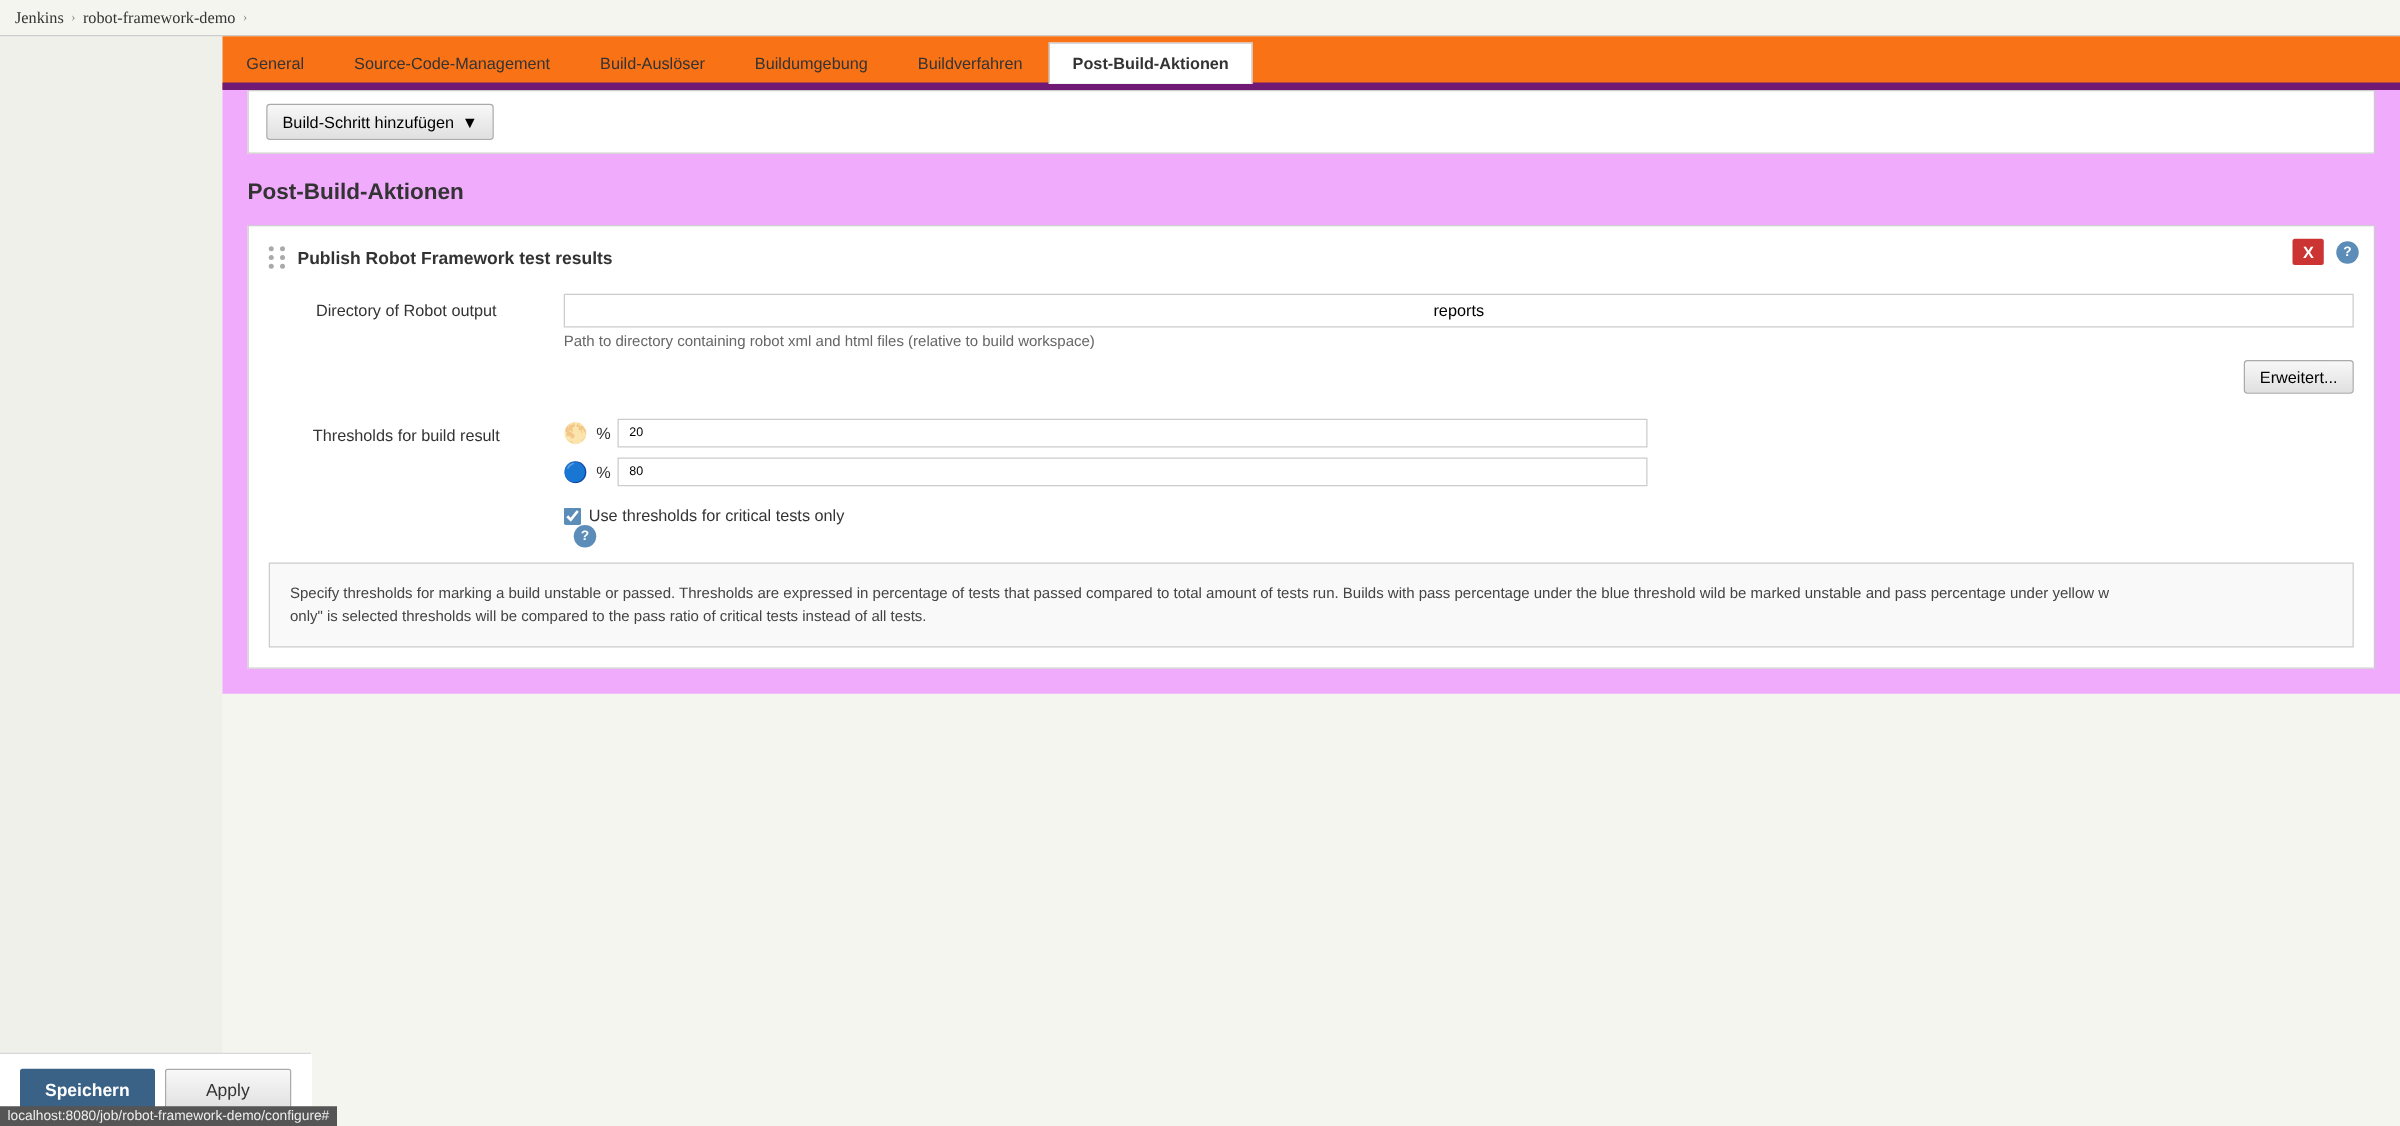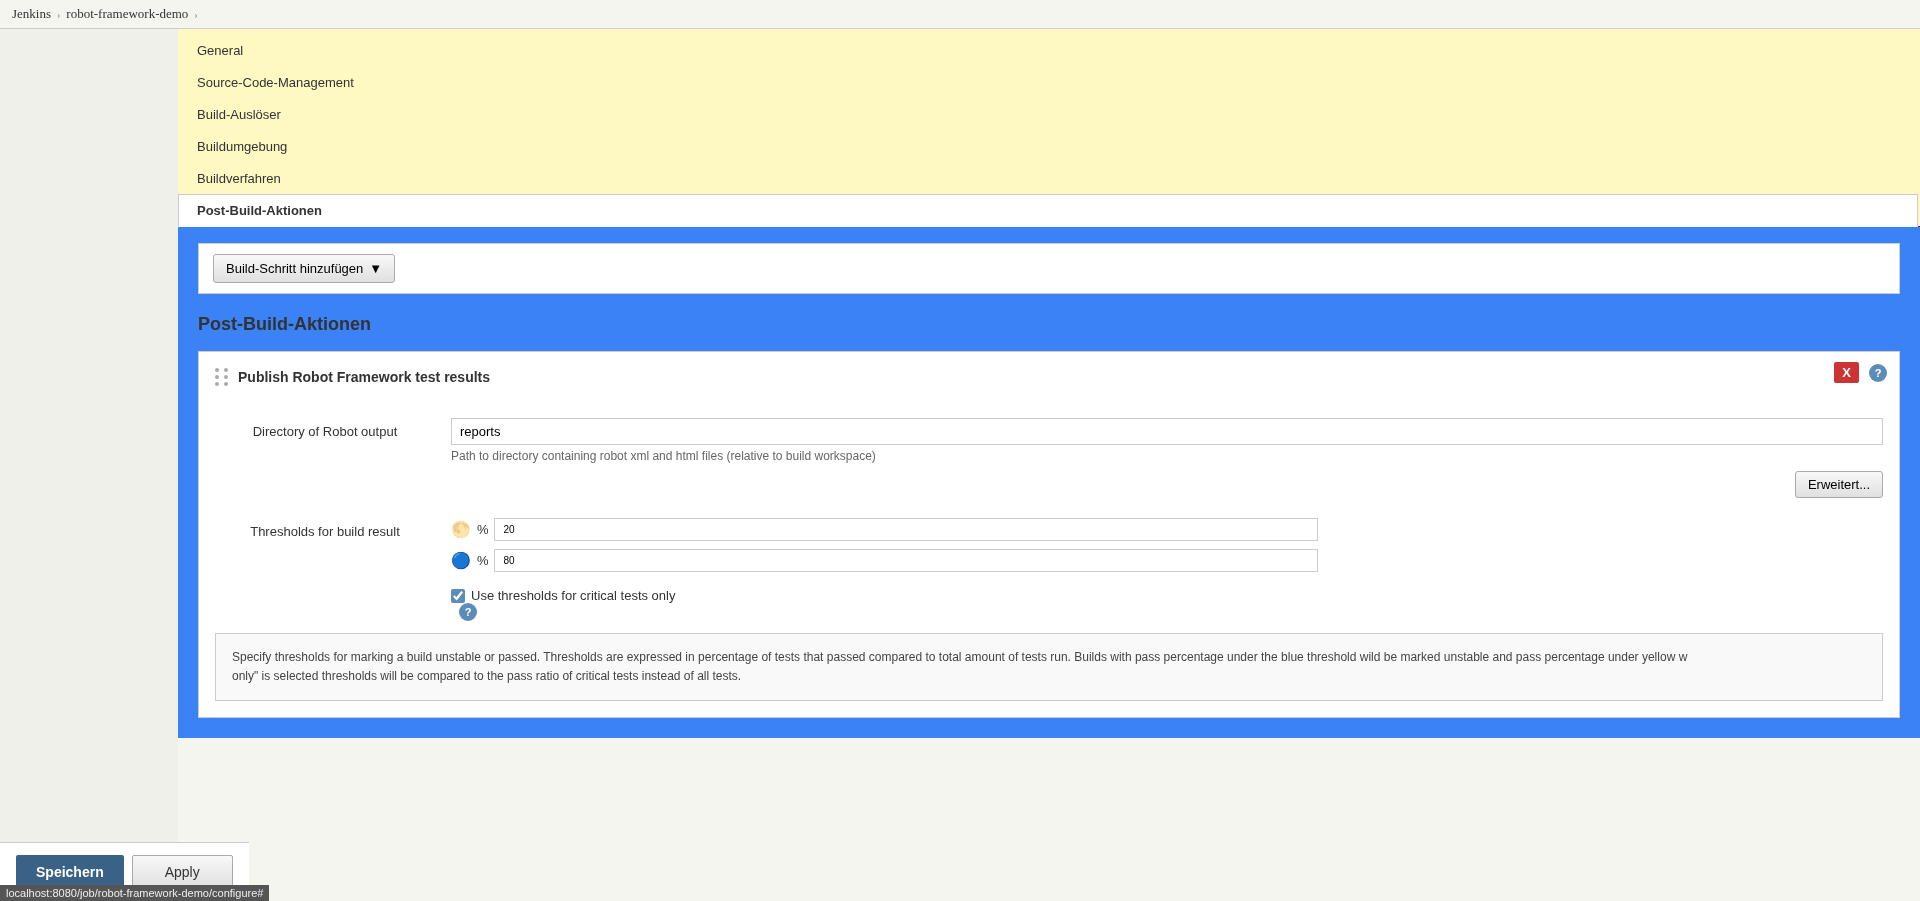--- a/index.html
+++ b/index.html
@@ -32,24 +32,23 @@
       display: flex;
       flex-direction: column;
       margin-left: 178px;
       background: #f5f5f0;
       min-height: 900px;
     }
 
     
     .tabs {
       display: flex;
-      background: #fef9c3;
-      border-bottom: 1px solid #701a75;
+      background: #f97316;
+      border-bottom: 6px solid #701a75;
       padding-top: 4px;
-      flex-direction: column;
     }
     .tab {
       padding: 8px 18px;
       cursor: pointer;
       font-size: 13px;
       color: #333;
       border: 1px solid transparent;
       border-bottom: none;
       background: transparent;
       margin-right: 2px;
@@ -58,22 +57,22 @@
     }
     .tab.active {
       background: #fff;
       border: 1px solid #ccc;
       border-bottom: 1px solid #fff;
       font-weight: bold;
     }
 
     
     .content {
-      background: #3b82f6;
-      padding: 16px 20px 20px 20px;
+      background: #f0abfc;
+      padding: 0 20px 20px 20px;
     }
 
     
     .build-step-area {
       background: #fff;
       border: 1px solid #ccc;
       padding: 10px 14px;
       margin-bottom: 0;
     }
 
@@ -105,21 +104,21 @@
       background: #fff;
       border: 1px solid #ccc;
       padding: 16px;
       position: relative;
     }
 
     .plugin-header {
       display: flex;
       align-items: center;
       gap: 8px;
-      margin-bottom: 32px;
+      margin-bottom: 20px;
     }
     .drag-handle {
       display: inline-grid;
       grid-template-columns: repeat(2, 6px);
       gap: 3px;
       cursor: grab;
     }
     .drag-dot {
       width: 4px;
       height: 4px;
@@ -179,20 +178,21 @@
     }
     .form-control-wrap {
       flex: 1;
     }
     .form-input {
       width: 100%;
       padding: 5px 8px;
       border: 1px solid #ccc;
       font-size: 13px;
       background: #fff;
+      text-align: center;
     }
     .form-hint {
       color: #666;
       font-size: 12px;
       margin-top: 4px;
     }
 
     .advanced-btn {
       display: flex;
       justify-content: flex-end;

